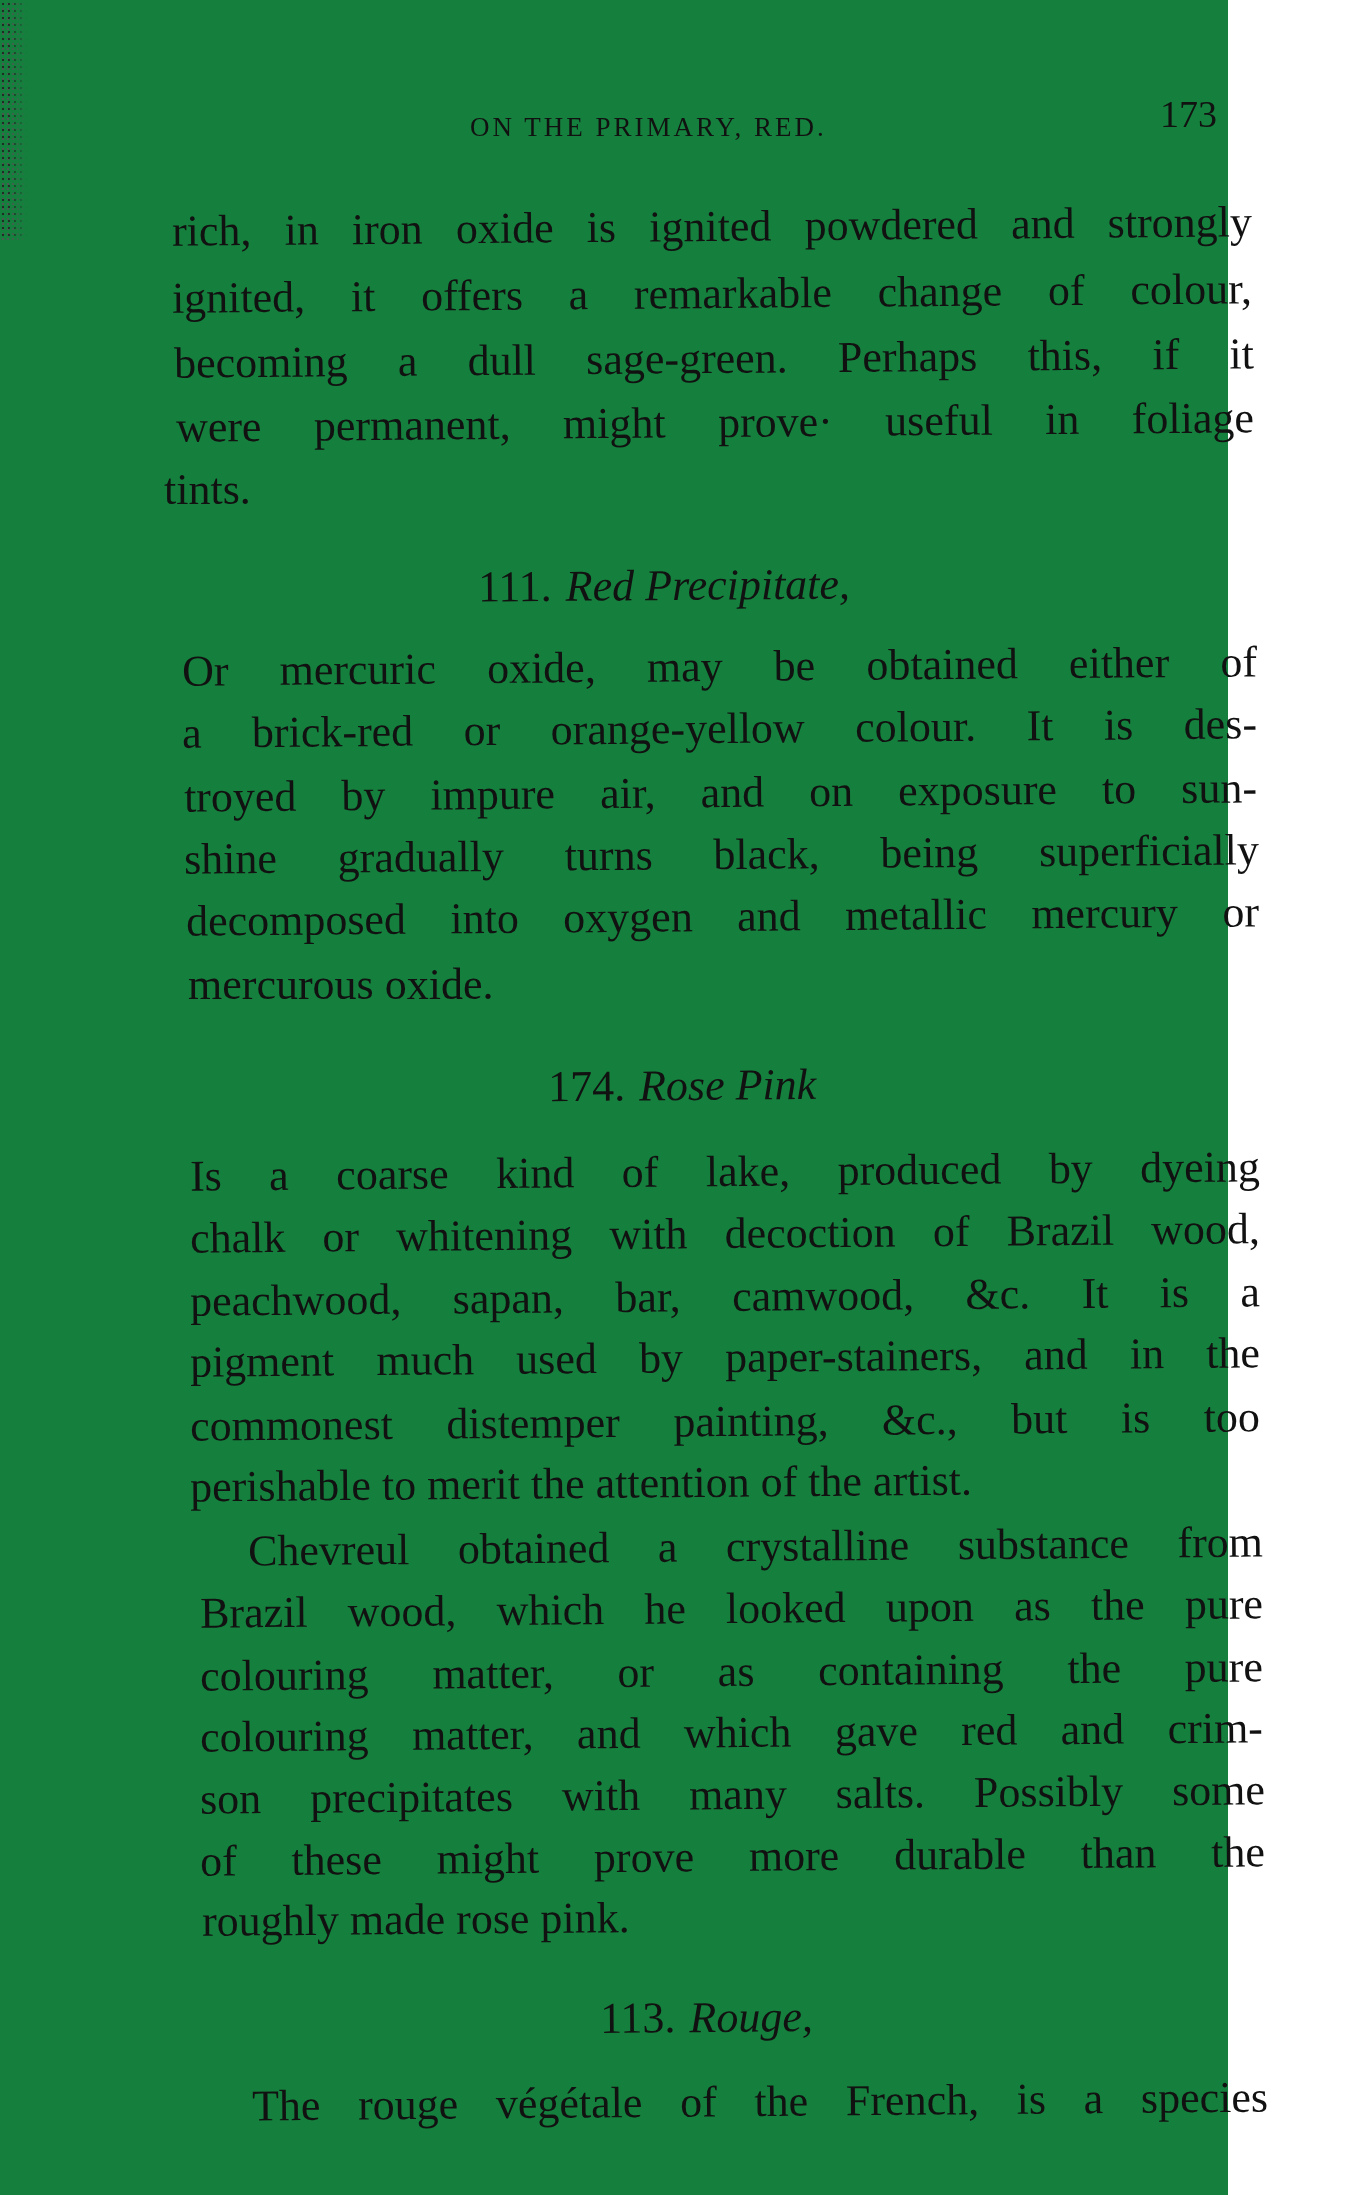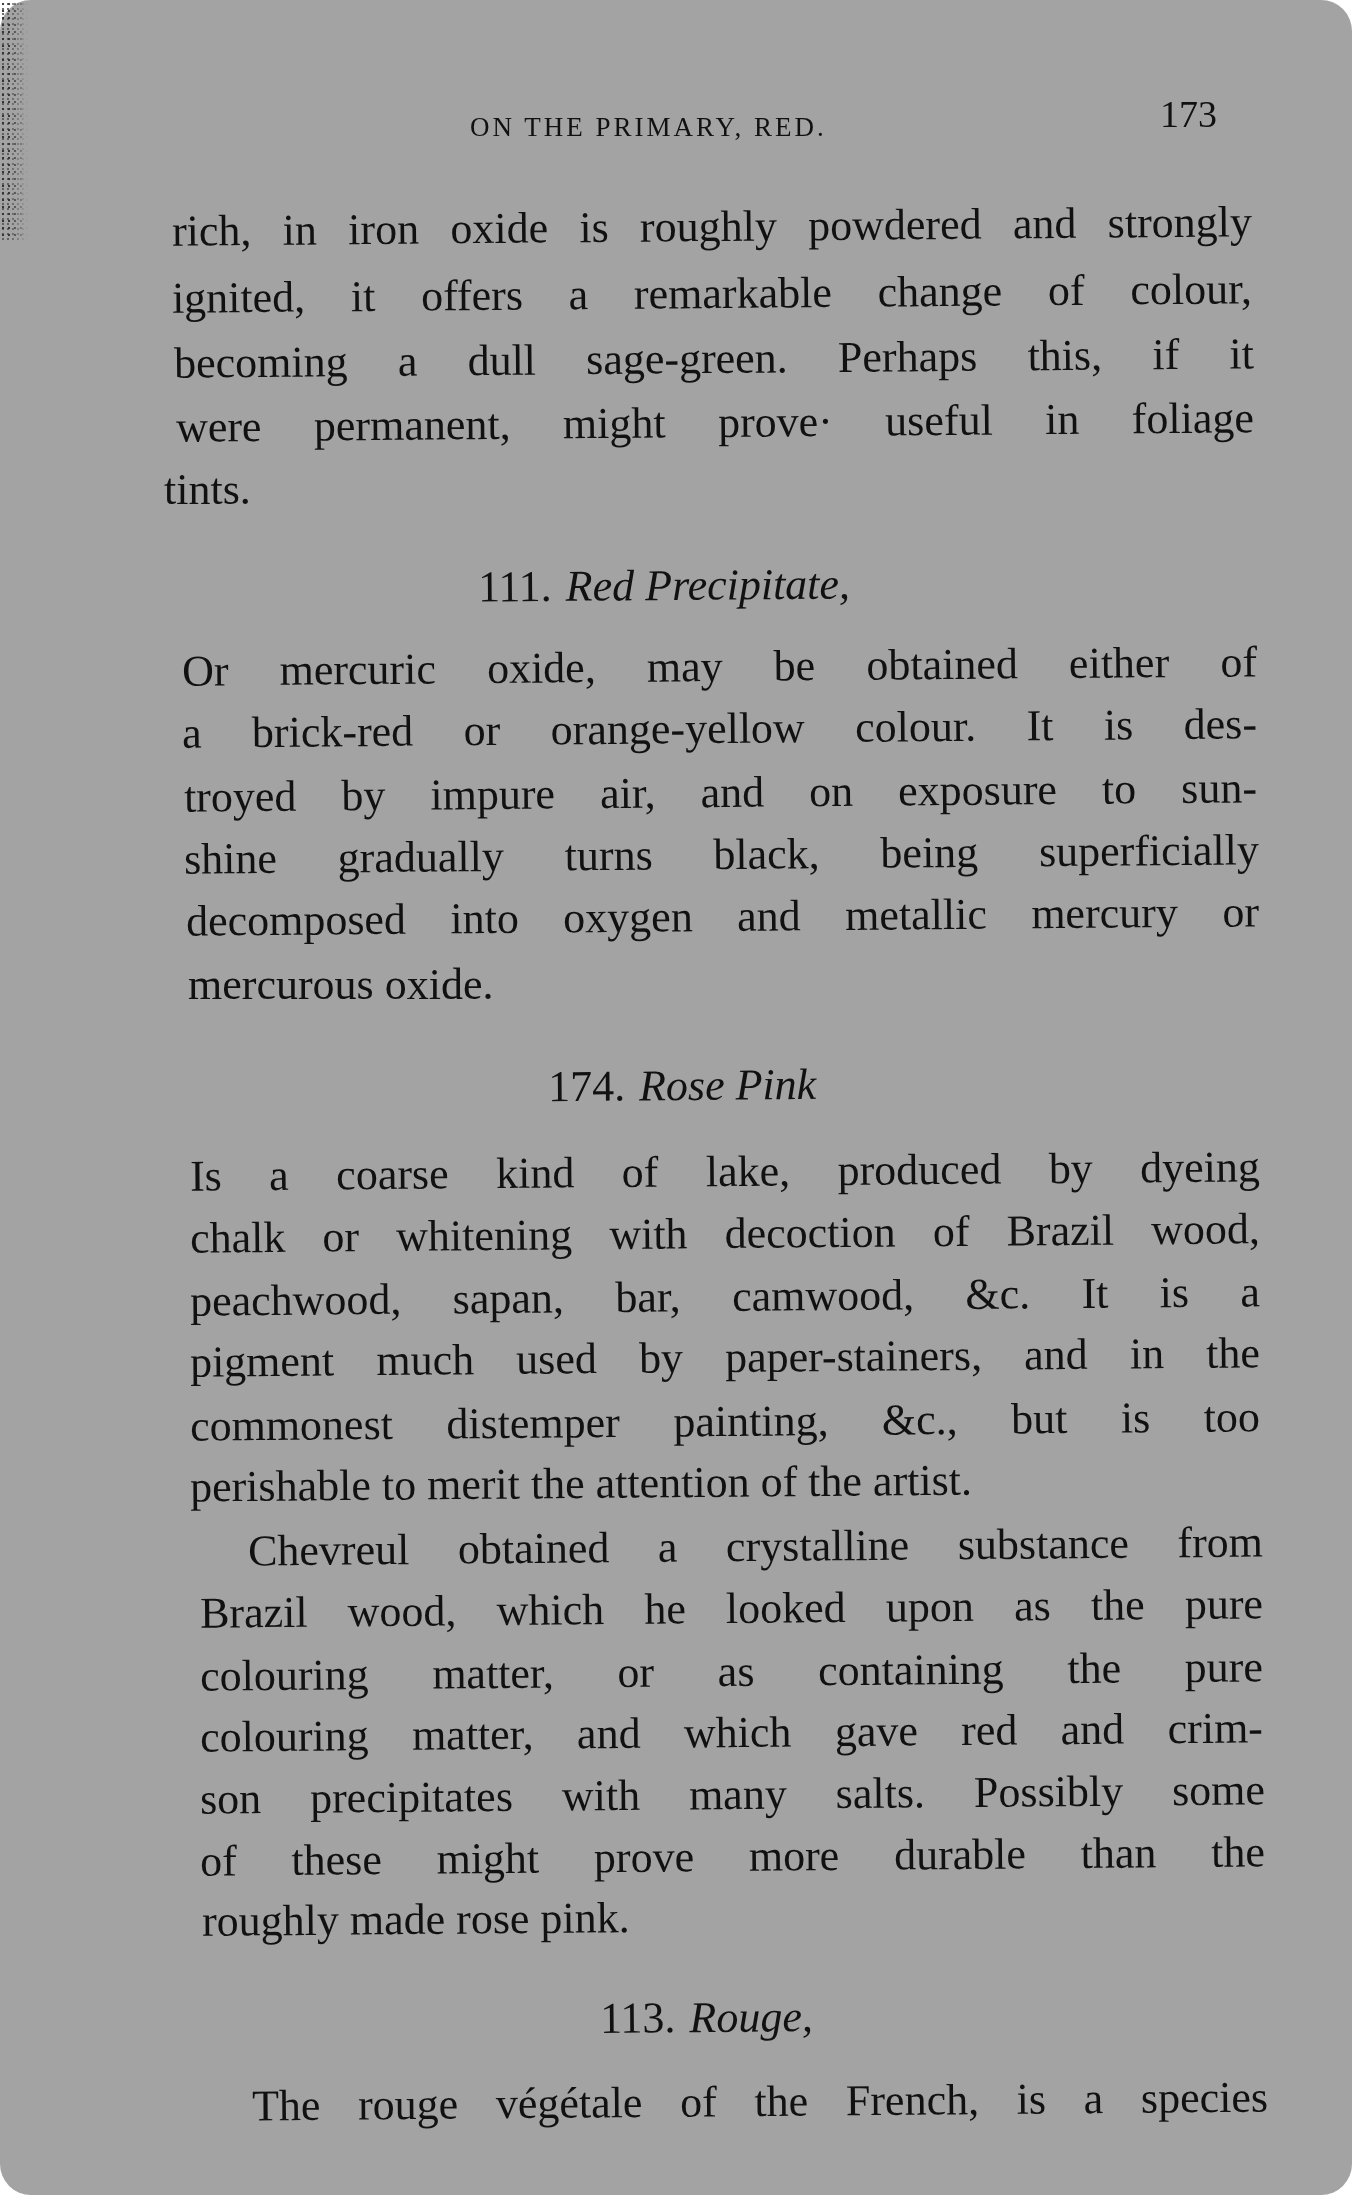--- a/index.html
+++ b/index.html
@@ -1,18 +1,18 @@
 <!DOCTYPE html>
 <html><head>
 <meta charset="utf-8">
 <style>
   html, body { margin: 0; padding: 0; background: #ffffff; }
   body { width: 1364px; height: 2195px; position: relative; overflow: hidden;
          font-family: "DejaVu Serif", "Liberation Serif", serif; color: #111; }
-  .page { position: absolute; left: 0; top: 0; width: 1352px; height: 2195px; background: #a3a3a3; border-radius: 31px; }
+  .page { position: absolute; left: 0; top: 0; width: 1228px; height: 2195px; background: #15803d; }
   .binding-edge { position: absolute; left: 0; top: 0; width: 28px; height: 240px;
     background:
       radial-gradient(circle at 3px 4px, #222 1px, transparent 1.6px) 0 0/6px 7px,
       radial-gradient(circle at 2px 2px, #555 0.8px, transparent 1.3px) 1px 2px/5px 5px;
     -webkit-mask-image: linear-gradient(to right, #000 30%, transparent 100%);
             mask-image: linear-gradient(to right, #000 30%, transparent 100%);
     opacity: .85; }
   .running-head { position: absolute; top: 112px; left: 470px; font-size: 27px; letter-spacing: 3px;
     font-family: "Liberation Serif", serif; white-space: nowrap; }
   .page-number { position: absolute; top: 92px; left: 1160px; font-size: 38px;
@@ -32,21 +32,21 @@
 
   <div class="running-head">ON THE PRIMARY, RED.</div>
   <div class="page-number">173</div>
 
   <div class="line just" style="top:205px;left:172px;width:1080px;transform:rotate(-0.5deg)">
       <span>rich,</span>
       <span>in</span>
       <span>iron</span>
       <span>oxide</span>
       <span>is</span>
-      <span>roughly</span>
+      <span>ignited</span>
       <span>powdered</span>
       <span>and</span>
       <span>strongly</span>
     </div>
   <div class="line just" style="top:272px;left:172px;width:1080px;transform:rotate(-0.5deg)">
       <span>ignited,</span>
       <span>it</span>
       <span>offers</span>
       <span>a</span>
       <span>remarkable</span>

